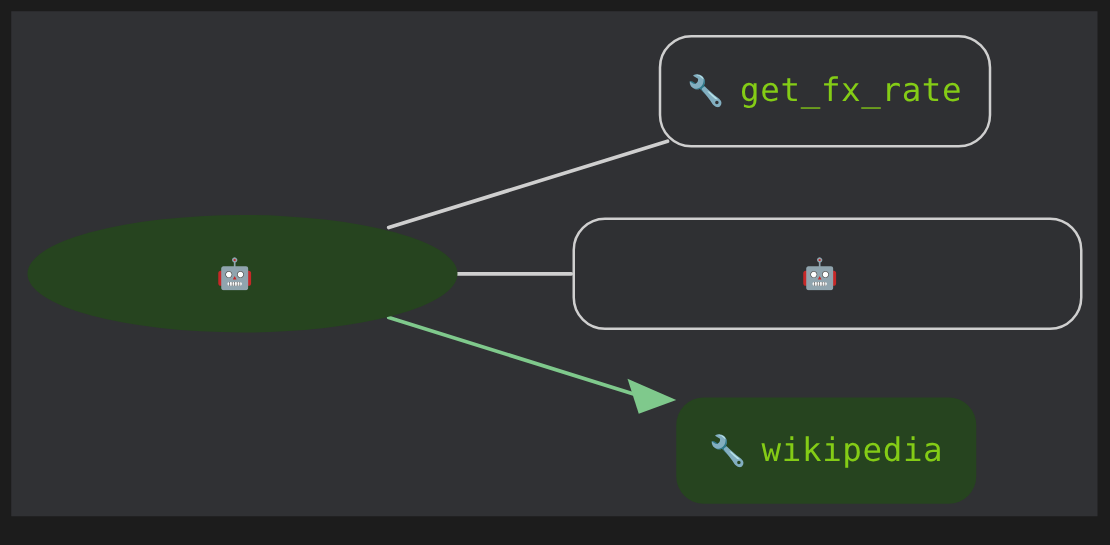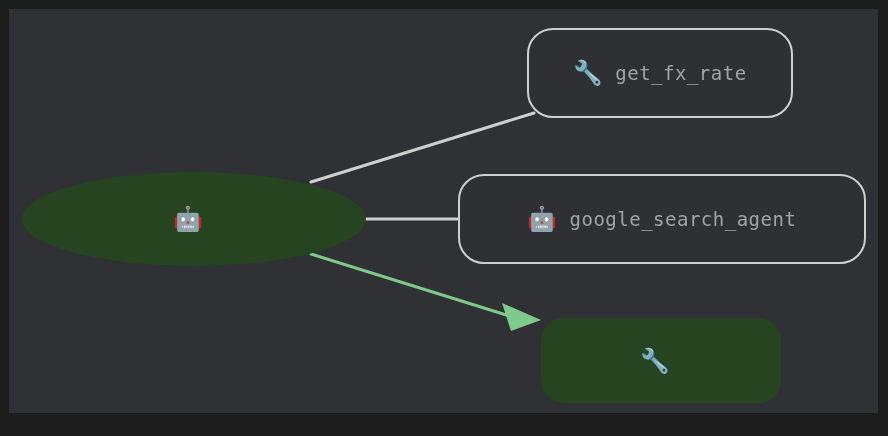--- a/index.html
+++ b/index.html
@@ -33,22 +33,22 @@
   }
   .node {
     position: absolute;
     display: flex;
     align-items: center;
     justify-content: center;
     box-sizing: border-box;
     white-space: nowrap;
   }
   .node-label {
-    color: #a3a3a3;
-    font-size: 19px;
+    color: #84cc16;
+    font-size: 26px;
     letter-spacing: 0.5px;
     line-height: 1;
   }
   .node-icon {
     font-size: 24px;
     line-height: 1;
     margin-right: 12px;
     display: inline-block;
   }
   
@@ -111,20 +111,20 @@
     <span class="node-icon">🤖</span>
   </div>
 
   <div class="node" id="node-get-fx-rate">
     <span class="node-icon">🔧</span>
     <span class="node-label">get_fx_rate</span>
   </div>
 
   <div class="node" id="node-google-search-agent">
     <span class="node-icon">🤖</span>
-    <span class="node-label">google_search_agent</span>
   </div>
 
   <div class="node" id="node-wikipedia">
     <span class="node-icon">🔧</span>
+    <span class="node-label">wikipedia</span>
   </div>
 
 </div>
 
 </body></html>

